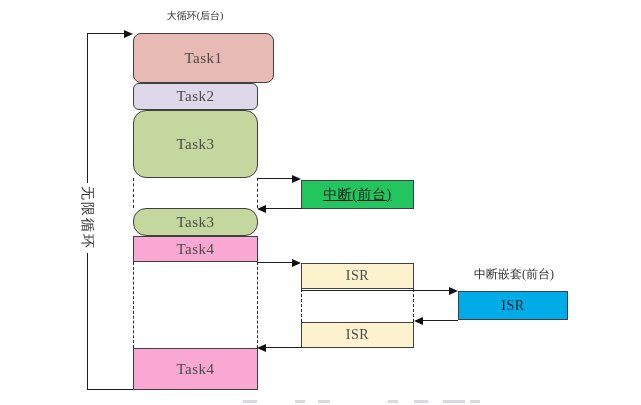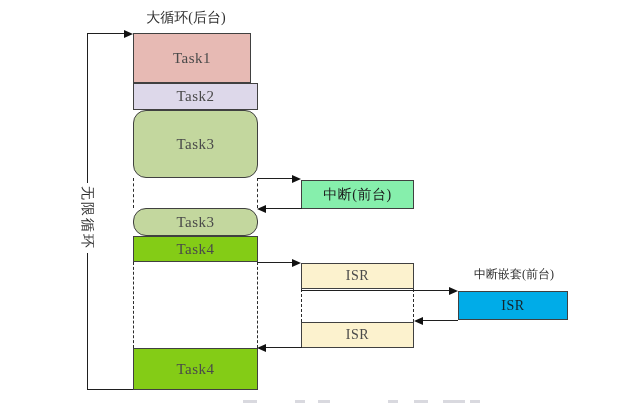--- a/index.html
+++ b/index.html
@@ -22,48 +22,48 @@
   .arrow-right{position:absolute;width:0;height:0;
     border-top:4px solid transparent;border-bottom:4px solid transparent;
     border-left:9px solid #111;}
   .arrow-left{position:absolute;width:0;height:0;
     border-top:4px solid transparent;border-bottom:4px solid transparent;
     border-right:9px solid #111;}
   .diagram-label{position:absolute;font-size:12px;color:#2e2e2e;white-space:nowrap;}
   .fill-task1{background:#E7BAB4;}
   .fill-task2{background:#DDD8EA;}
   .fill-task3{background:#C3D79E;border-radius:13px;}
-  .fill-task4{background:#84cc16;}
-  .fill-interrupt{background:#86efac;}
+  .fill-task4{background:#f9a8d4;}
+  .fill-interrupt{background:#22c55e;text-decoration:underline;}
   .fill-isr{background:#FCF2CE;}
   .fill-nested{background:#00ACE8;}
   .loop-label{
     position:absolute;left:87px;top:218px;background:#ffffff;
     transform:translate(-50%,-50%) rotate(90deg);transform-origin:center;
     font-size:14px;letter-spacing:2px;padding:0 3px;color:#2e2e2e;white-space:nowrap;
   }
   .caption-remnant{position:absolute;top:400px;height:3px;background:#b9b9c4;opacity:.55;}
 </style>
 </head>
 <body>
 
 <div id="canvas">
 
-  <div class="diagram-label" style="left:124px;top:9px;width:124px;text-align:center;font-size:14px;">大循环(后台)</div>
+  <div class="diagram-label" style="left:133px;top:9px;width:124px;text-align:center;font-size:10px;">大循环(后台)</div>
 
   <div class="vline" style="left:87px;top:33px;height:357px;"></div>
   <div class="hline" style="left:87px;top:33px;width:38px;"></div>
   <div class="arrow-right" style="left:124px;top:30px;"></div>
   <div class="hline" style="left:87px;top:388.5px;width:46px;"></div>
   <div class="loop-label">无限循环</div>
 
-  <div class="box fill-task1" style="left:133px;top:33px;width:118px;height:50px;">
+  <div class="box fill-task1" style="left:133px;top:33px;width:141px;height:50px;border-radius:8px;">
     <span>Task1</span>
   </div>
-  <div class="box fill-task2" style="left:133px;top:83px;width:125px;height:27px;">
+  <div class="box fill-task2" style="left:133px;top:83px;width:125px;height:27px;border-radius:6px;">
     <span>Task2</span>
   </div>
   <div class="box fill-task3" style="left:133px;top:110px;width:125px;height:68px;">
     <span>Task3</span>
   </div>
   <div class="gapbox" style="left:133px;top:178px;width:125px;height:30px;"></div>
   <div class="box fill-task3" style="left:133px;top:208px;width:125px;height:28px;">
     <span>Task3</span>
   </div>
   <div class="box fill-task4" style="left:133px;top:236px;width:125px;height:26px;">

